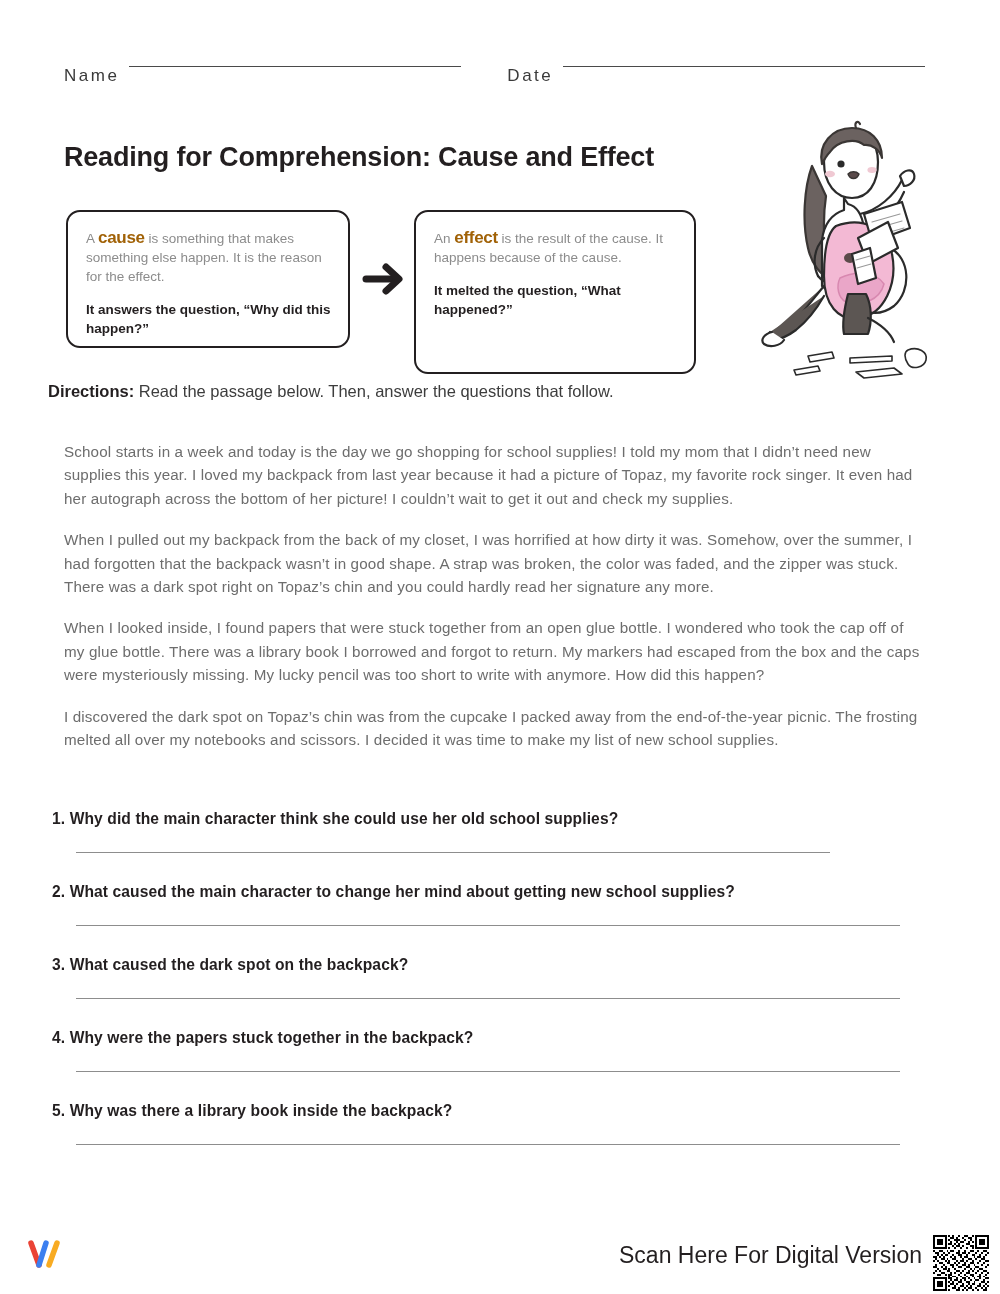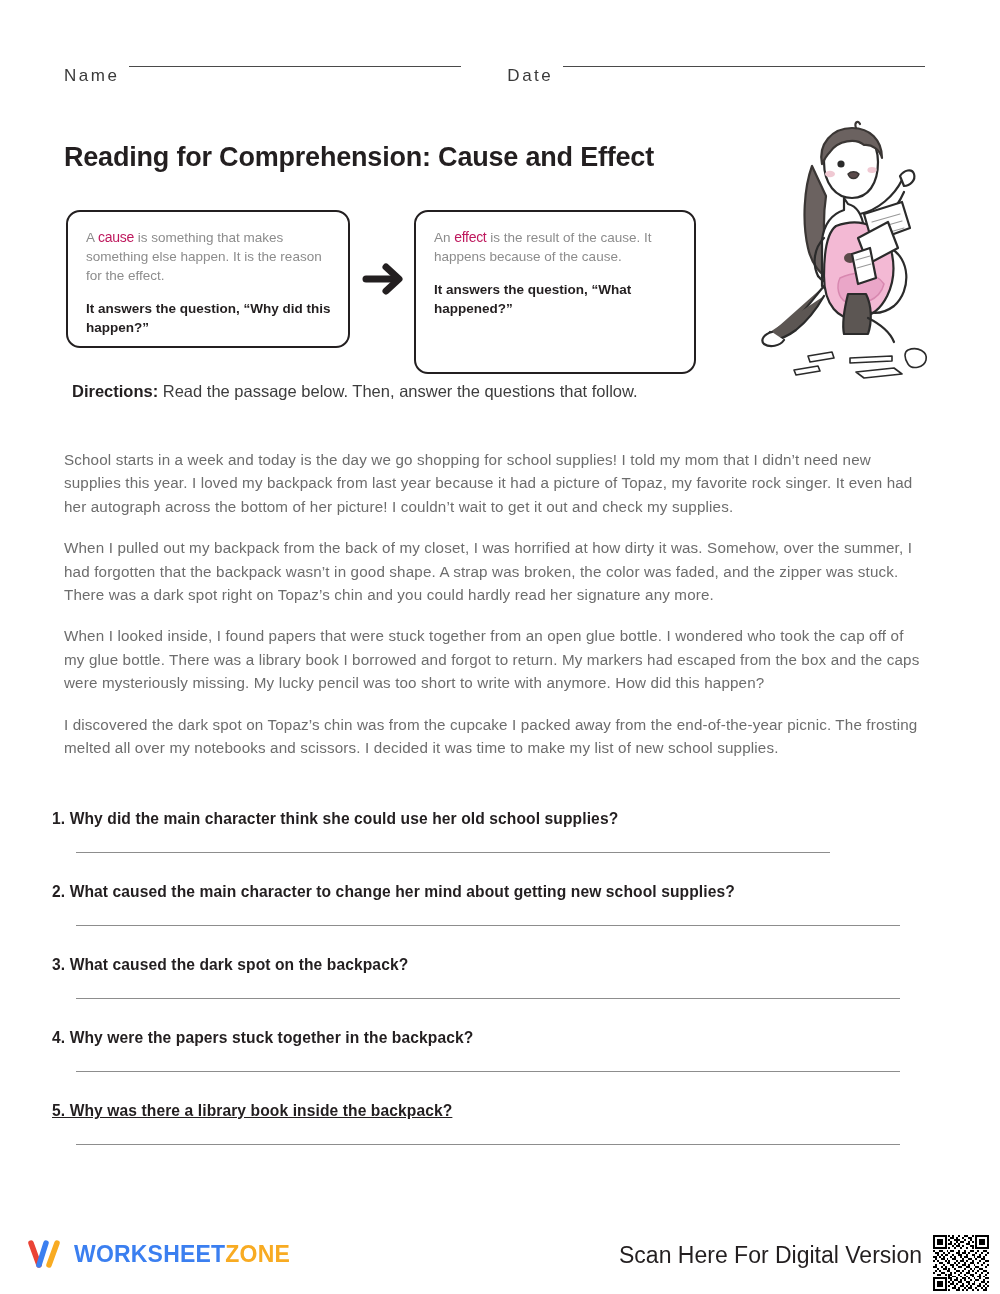--- a/index.html
+++ b/index.html
@@ -73,23 +73,23 @@
   .defbox.left  { left: 0;   width: 284px; height: 138px; }
   .defbox.right { left: 348px; width: 282px; height: 164px; }
 
   .def-lead {
     font-size: 13.5px;
     line-height: 19px;
     color: #8c8c8c;
     margin: 0;
   }
   .def-lead .kw {
-    font-size: 14px;
-    font-weight: normal;
-    color: #be185d;
+    font-size: 17px;
+    font-weight: bold;
+    color: #a16207;
     letter-spacing: -0.3px;
   }
   .def-ans {
     font-size: 13.5px;
     line-height: 19px;
     font-weight: bold;
     color: #231f20;
     margin: 14px 0 0 0;
   }
 
@@ -108,21 +108,21 @@
     left: 752px;
     top: 118px;
     width: 200px;
     height: 262px;
   }
 
   
   .directions {
     position: absolute;
     top: 382px;
-    left: 72px;
+    left: 48px;
     font-size: 16.5px;
     color: #3d3d3d;
     white-space: nowrap;
     text-align: right;
   }
   .directions b {
     color: #231f20;
     font-weight: bold;
   }
 
@@ -130,32 +130,32 @@
   .passage {
     position: absolute;
     top: 432px;
     left: 64px;
     width: 862px;
     font-size: 15.2px;
     line-height: 23.4px;
     color: #6d6d6d;
     letter-spacing: 0.15px;
   }
-  .passage p { margin: 16px 0 18px 0; }
+  .passage p { margin: 8px 0 18px 0; }
   .passage p:last-child { margin-bottom: 0; }
 
   
   .questions {
     position: absolute;
     top: 810px;
     left: 52px;
     width: 890px;
   }
   .q-block { margin-bottom: 30px; }
-  .q-block:last-child { margin-bottom: 8px; text-decoration: underline; }
+  .q-block:last-child { margin-bottom: 8px; }
   .q-text {
     font-size: 15.6px;
     font-weight: bold;
     color: #231f20;
     letter-spacing: 0.1px;
     white-space: nowrap;
   }
   .q-line {
     margin-top: 24px;
     margin-left: 24px;
@@ -231,21 +231,21 @@
 
   <div class="def-arrow">
     <svg viewBox="0 0 44 38" width="44" height="38" aria-hidden="true">
       <path d="M4 19 H30" stroke="#231f20" stroke-width="7" stroke-linecap="round" fill="none"></path>
       <path d="M24 7 L37 19 L24 31" stroke="#231f20" stroke-width="7" stroke-linecap="round" stroke-linejoin="round" fill="none"></path>
     </svg>
   </div>
 
   <div class="defbox right">
     <p class="def-lead"><span>An </span><span class="kw">effect</span><span> is the result of the cause. It happens because of the cause.</span></p>
-    <p class="def-ans">It answers the question, “What happened?”</p>
+    <p class="def-ans">It melted the question, “What happened?”</p>
   </div>
 
 </div>
 
 <div class="illus">
   <svg viewBox="0 0 200 262" width="200" height="262" aria-hidden="true">
     <g fill="none" stroke="#2b2b2b" stroke-width="2.2" stroke-linecap="round" stroke-linejoin="round">
 
       <path d="M60 48 C52 70 50 104 56 130 C60 148 70 158 78 160 C72 140 70 104 74 78 Z" fill="#6b6260" stroke="#3a3634"></path>
 
@@ -339,21 +339,20 @@
 <div class="footer">
 
   <div class="logo">
     <span class="logo-mark">
       <svg viewBox="0 0 40 40" width="40" height="40" aria-hidden="true">
         <path d="M5 9 L13 31" stroke="#ea4335" stroke-width="5.5" stroke-linecap="round" fill="none"></path>
         <path d="M20 9 L13 31" stroke="#3b7ff0" stroke-width="5.5" stroke-linecap="round" fill="none"></path>
         <path d="M31 9 L23 31" stroke="#f8ab22" stroke-width="5.5" stroke-linecap="round" fill="none"></path>
       </svg>
     </span>
-    <span class="logo-text"><span class="ws">WORKSHEET</span><span class="zn">ZONE</span></span>
   </div>
 
   <div class="scan-text">Scan Here For Digital Version</div>
 
   <div class="qr">
     <svg viewBox="0 0 29 29" width="56" height="56" shape-rendering="crispEdges" aria-hidden="true">
       <rect width="29" height="29" fill="#ffffff"></rect>
       <g fill="#000000">
         <rect x="0" y="0" width="7" height="1"></rect>
           <rect x="0" y="6" width="7" height="1"></rect>

